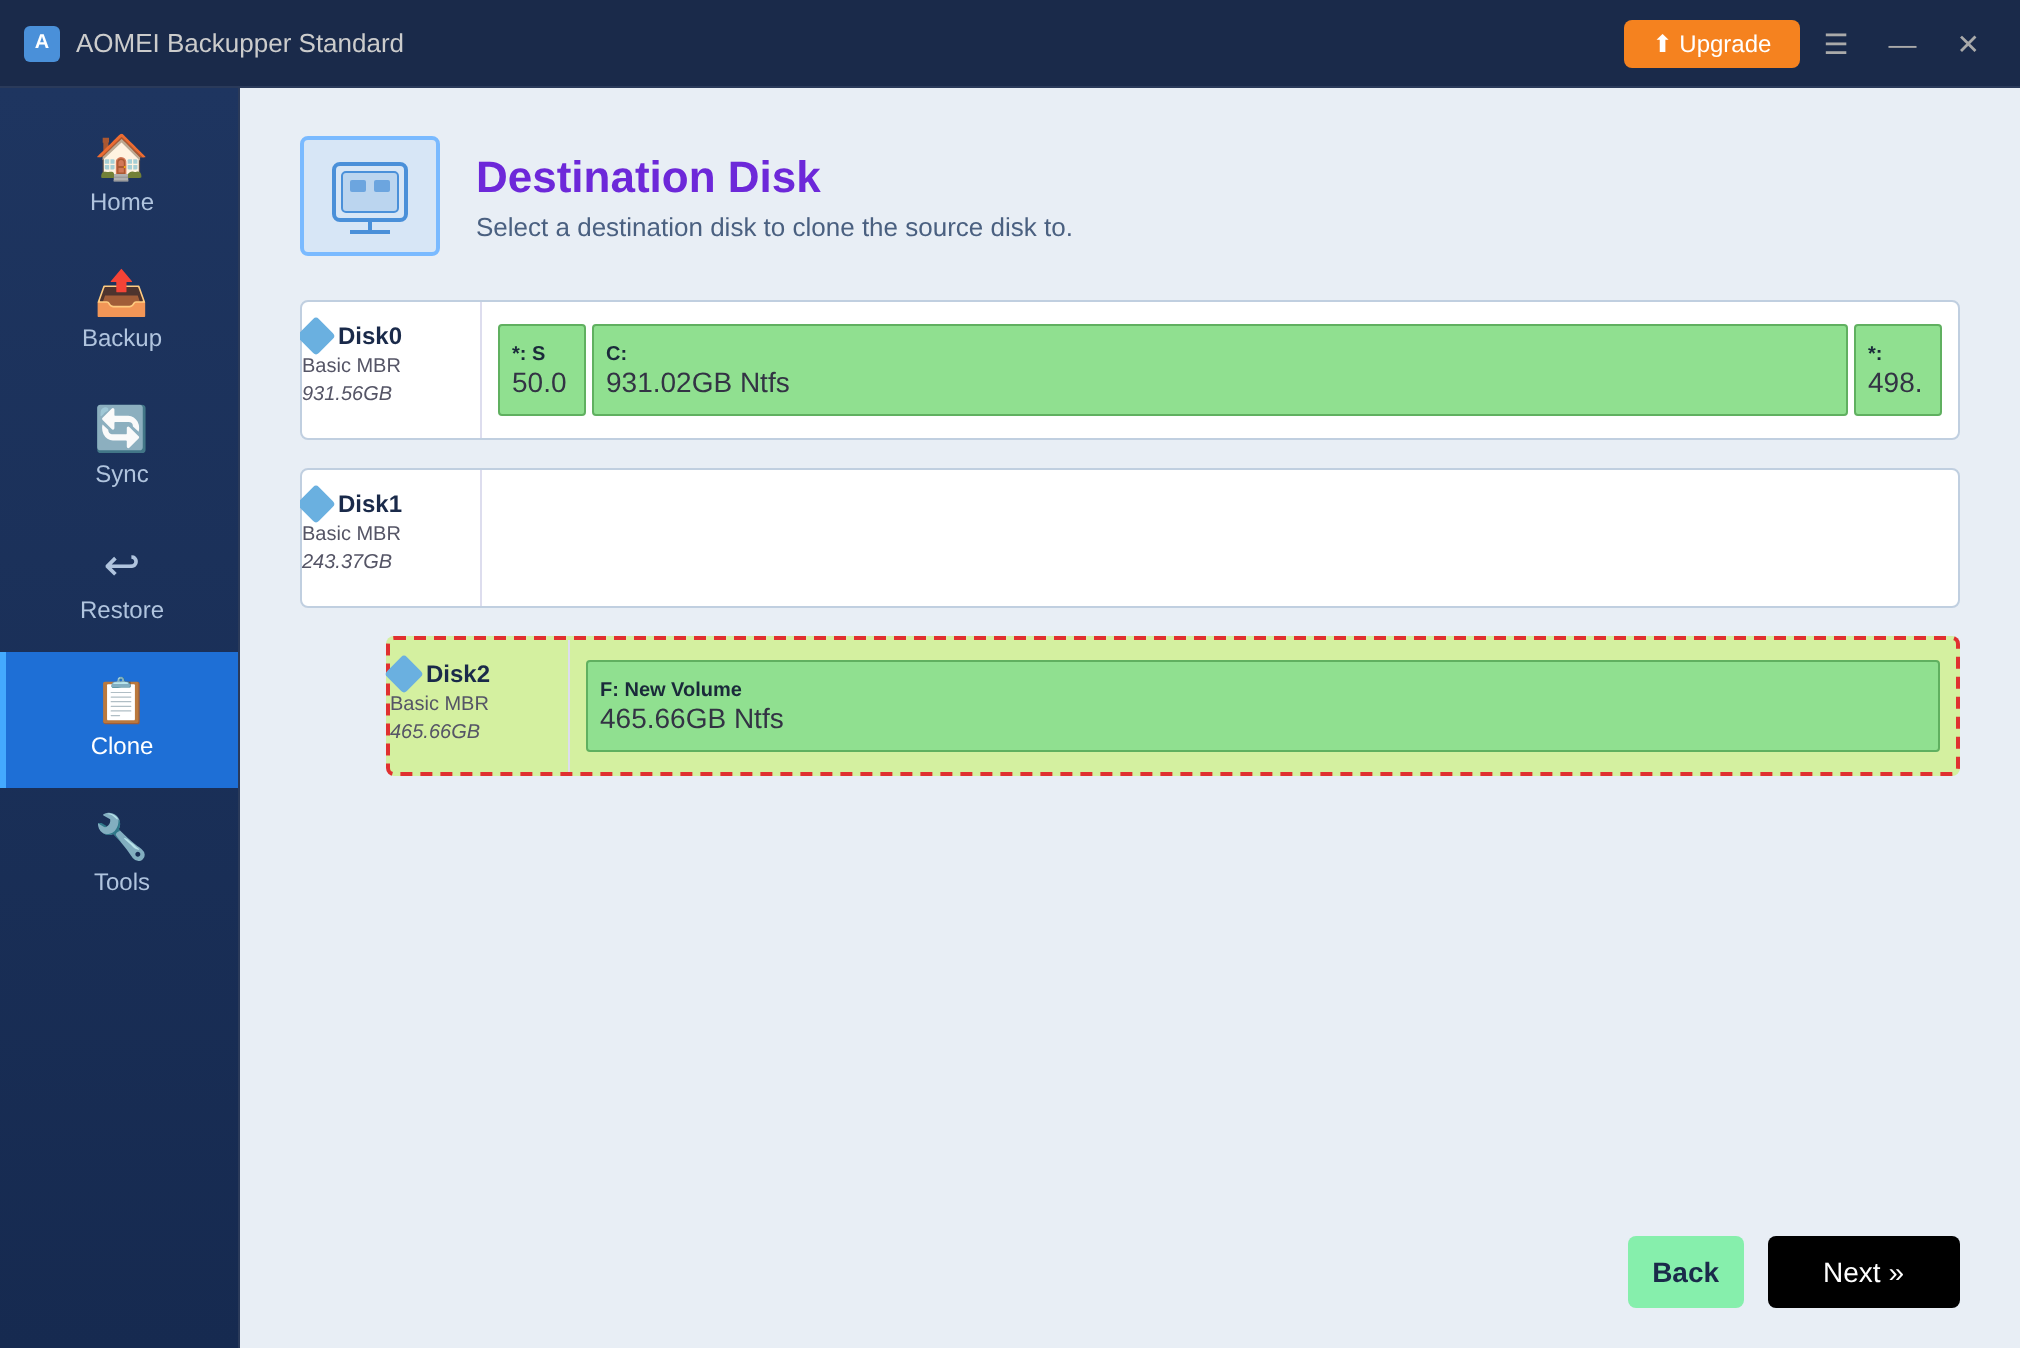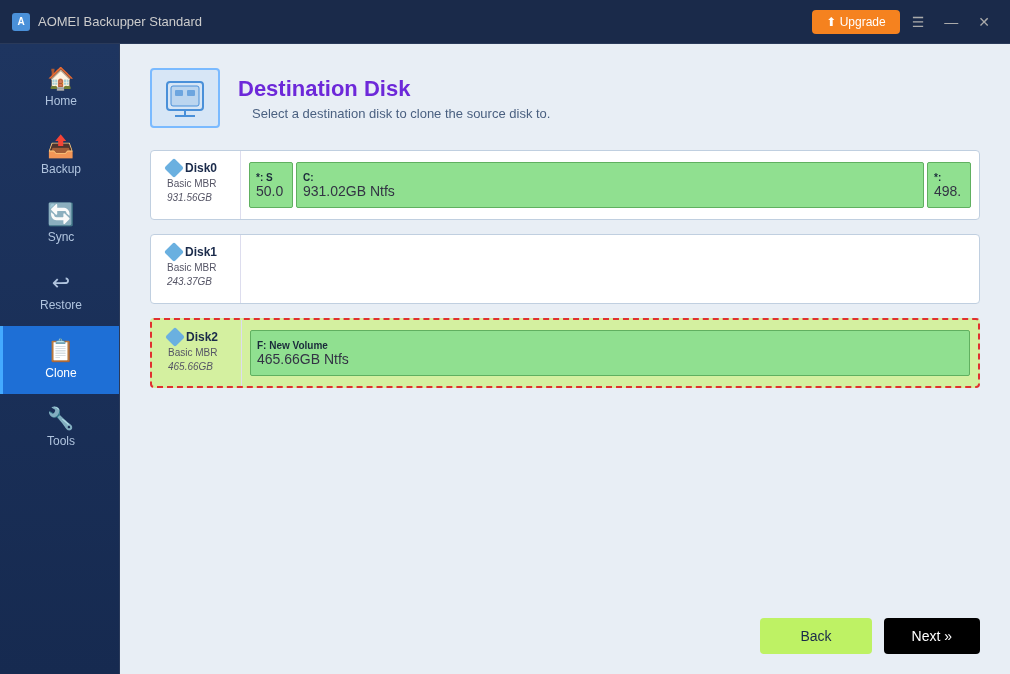--- a/index.html
+++ b/index.html
@@ -137,21 +137,20 @@
     }
     .page-title-area h2 {
       font-size: 22px;
       color: #6d28d9;
       font-weight: 600;
       margin-bottom: 4px;
     }
     .page-title-area p {
       font-size: 13px;
       color: #4a6080;
-      margin-left: 14px;
     }
 
     
     .disk-list {
       flex: 1;
       display: flex;
       flex-direction: column;
       gap: 14px;
       overflow-y: auto;
     }
@@ -162,25 +161,26 @@
       border-radius: 4px;
       display: flex;
       align-items: stretch;
       min-height: 70px;
       cursor: pointer;
       transition: border-color 0.15s;
     }
     .disk-card.selected {
       border: 2px dashed #e03030;
       background: #d4f0a0;
+      margin-left: 43px;
     }
 
     .disk-info {
       width: 90px;
-      padding: 10px 16px;
+      padding: 10px 0;
       display: flex;
       flex-direction: column;
       gap: 3px;
       border-right: 1px solid #dde;
       flex-shrink: 0;
     }
     .disk-name-row {
       display: flex;
       align-items: center;
       gap: 4px;
@@ -253,27 +253,28 @@
 
     
     .footer {
       display: flex;
       justify-content: flex-end;
       align-items: center;
       padding-top: 16px;
       gap: 12px;
     }
     .btn-back {
-      background: #bef264;
+      background: #86efac;
       color: #1a2a4a;
       border: none;
-      padding: 10px 40px;
+      padding: 10px 12px;
       border-radius: 4px;
       font-size: 14px;
       cursor: pointer;
+      font-weight: bold;
     }
     .btn-next {
       background: #000000;
       color: white;
       border: none;
       padding: 10px 28px;
       border-radius: 4px;
       font-size: 14px;
       cursor: pointer;
       font-weight: 400;

